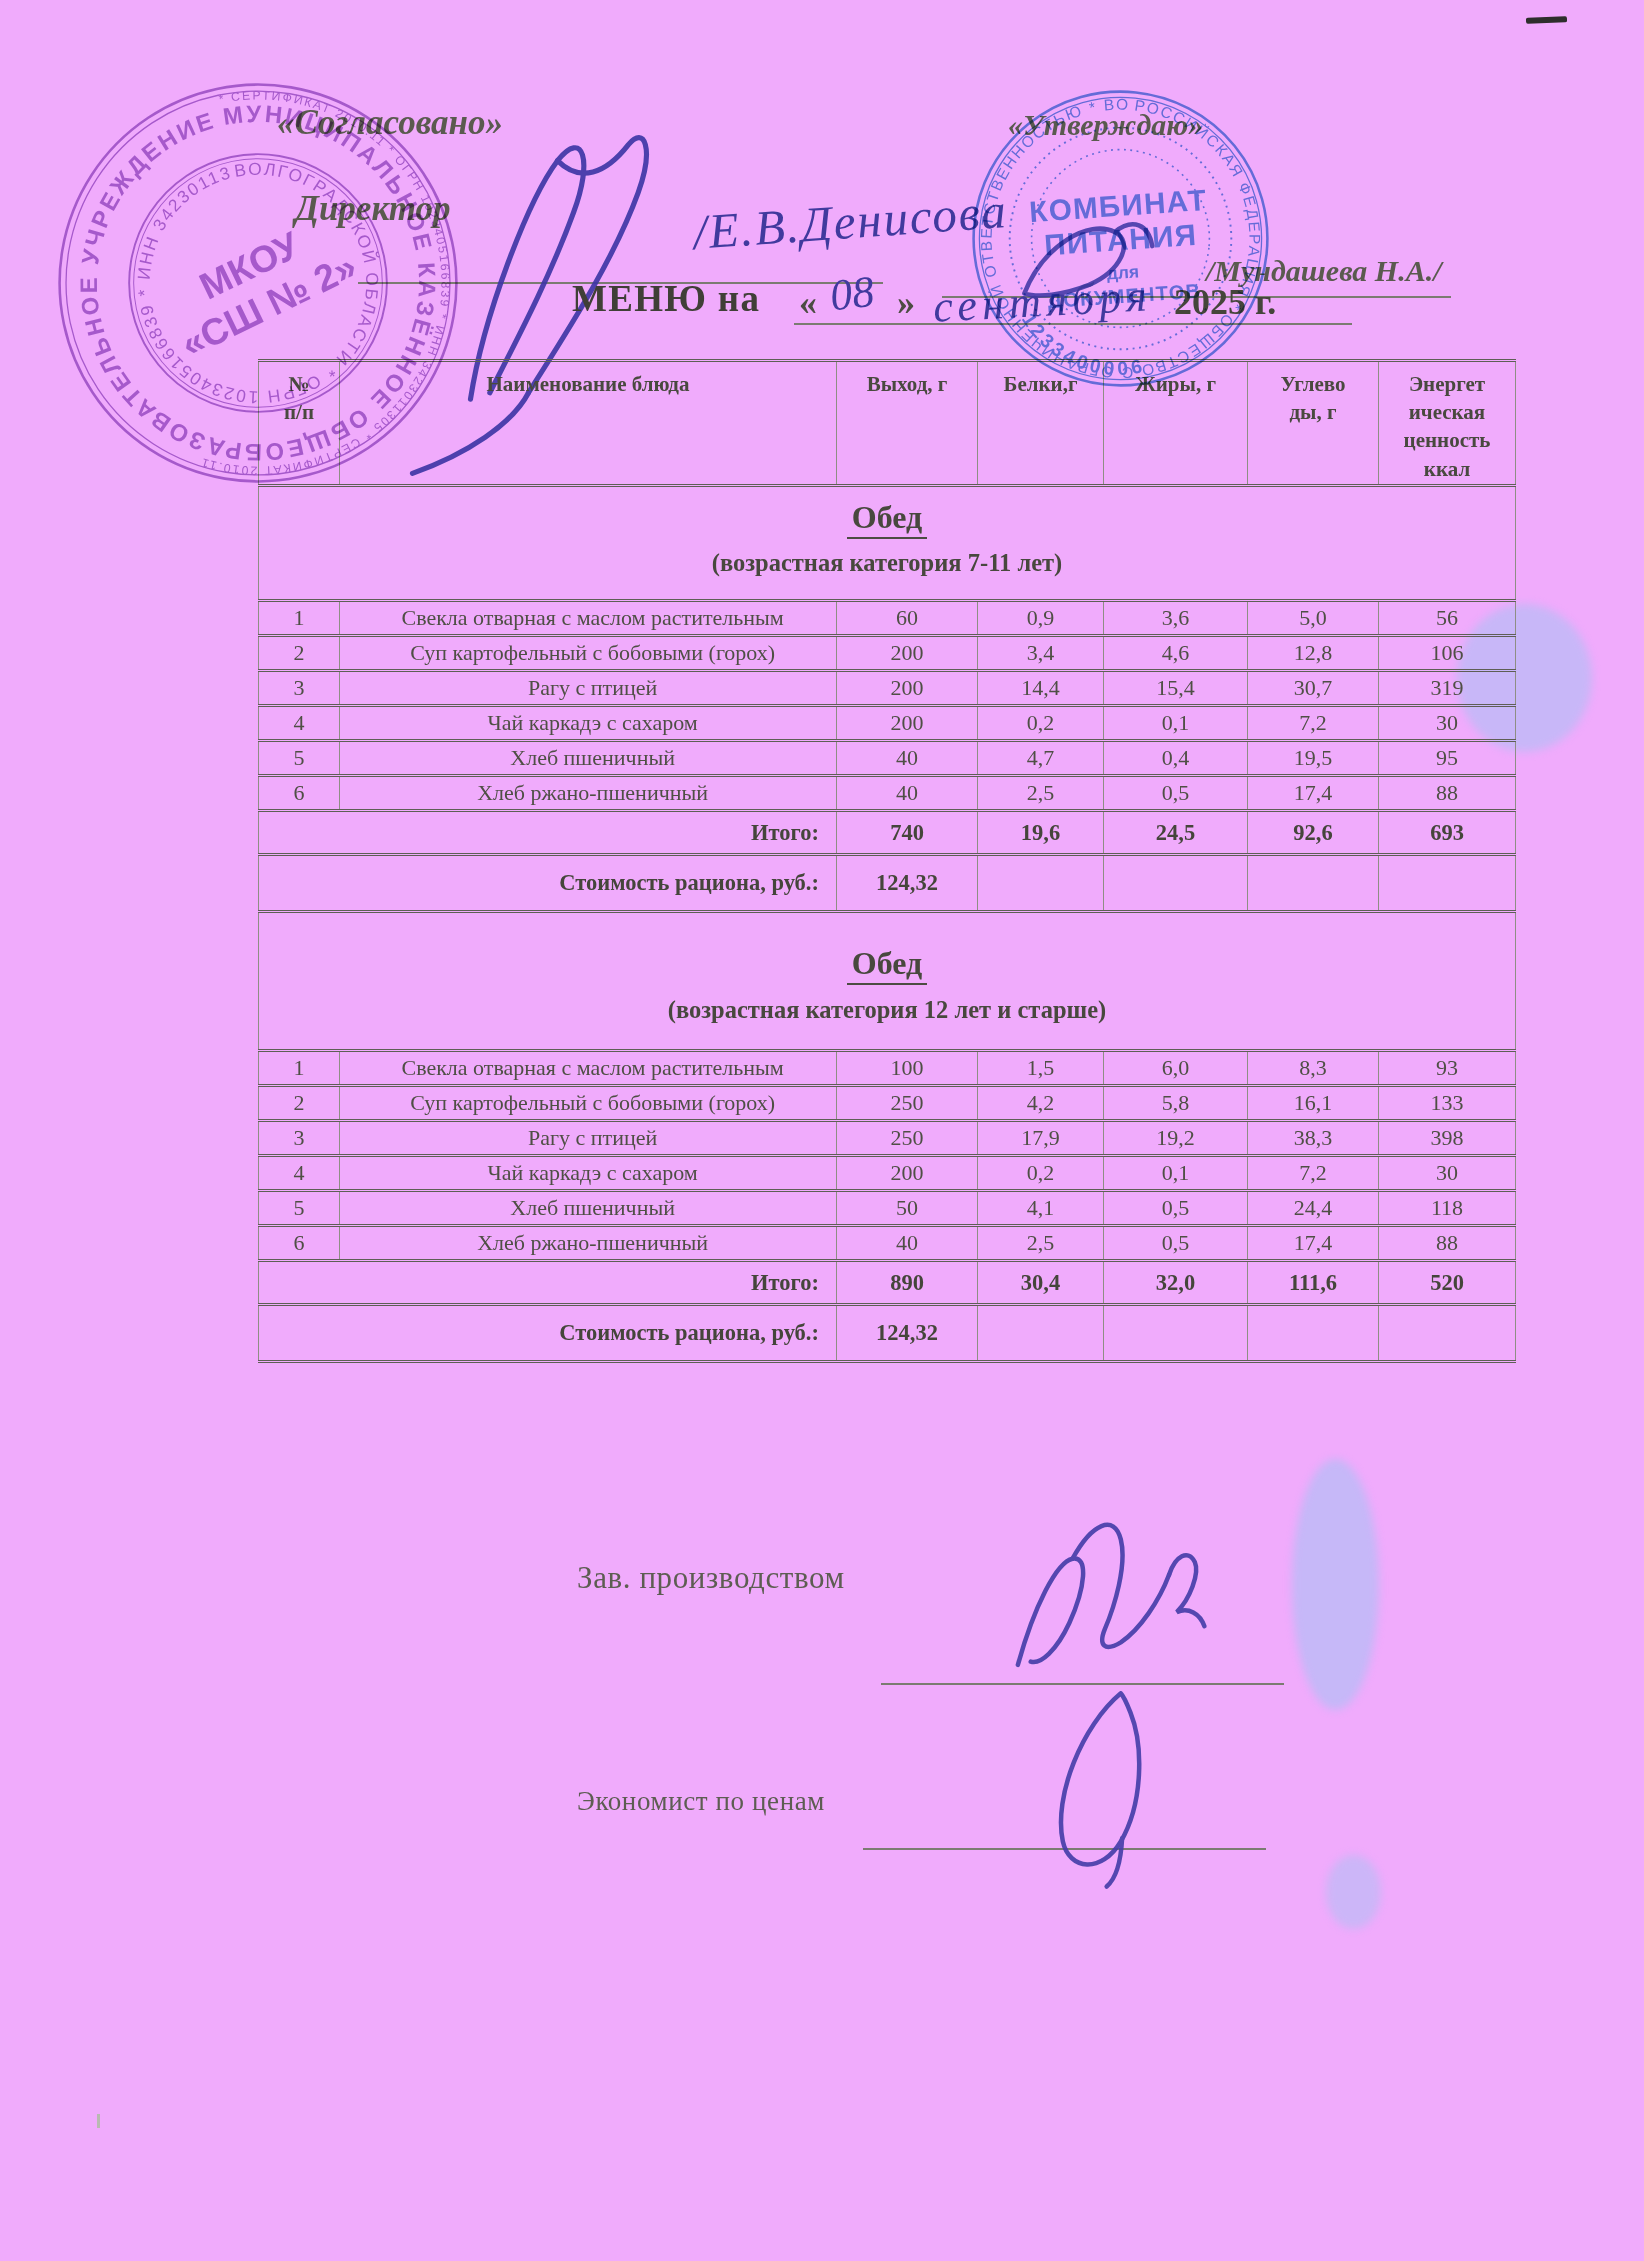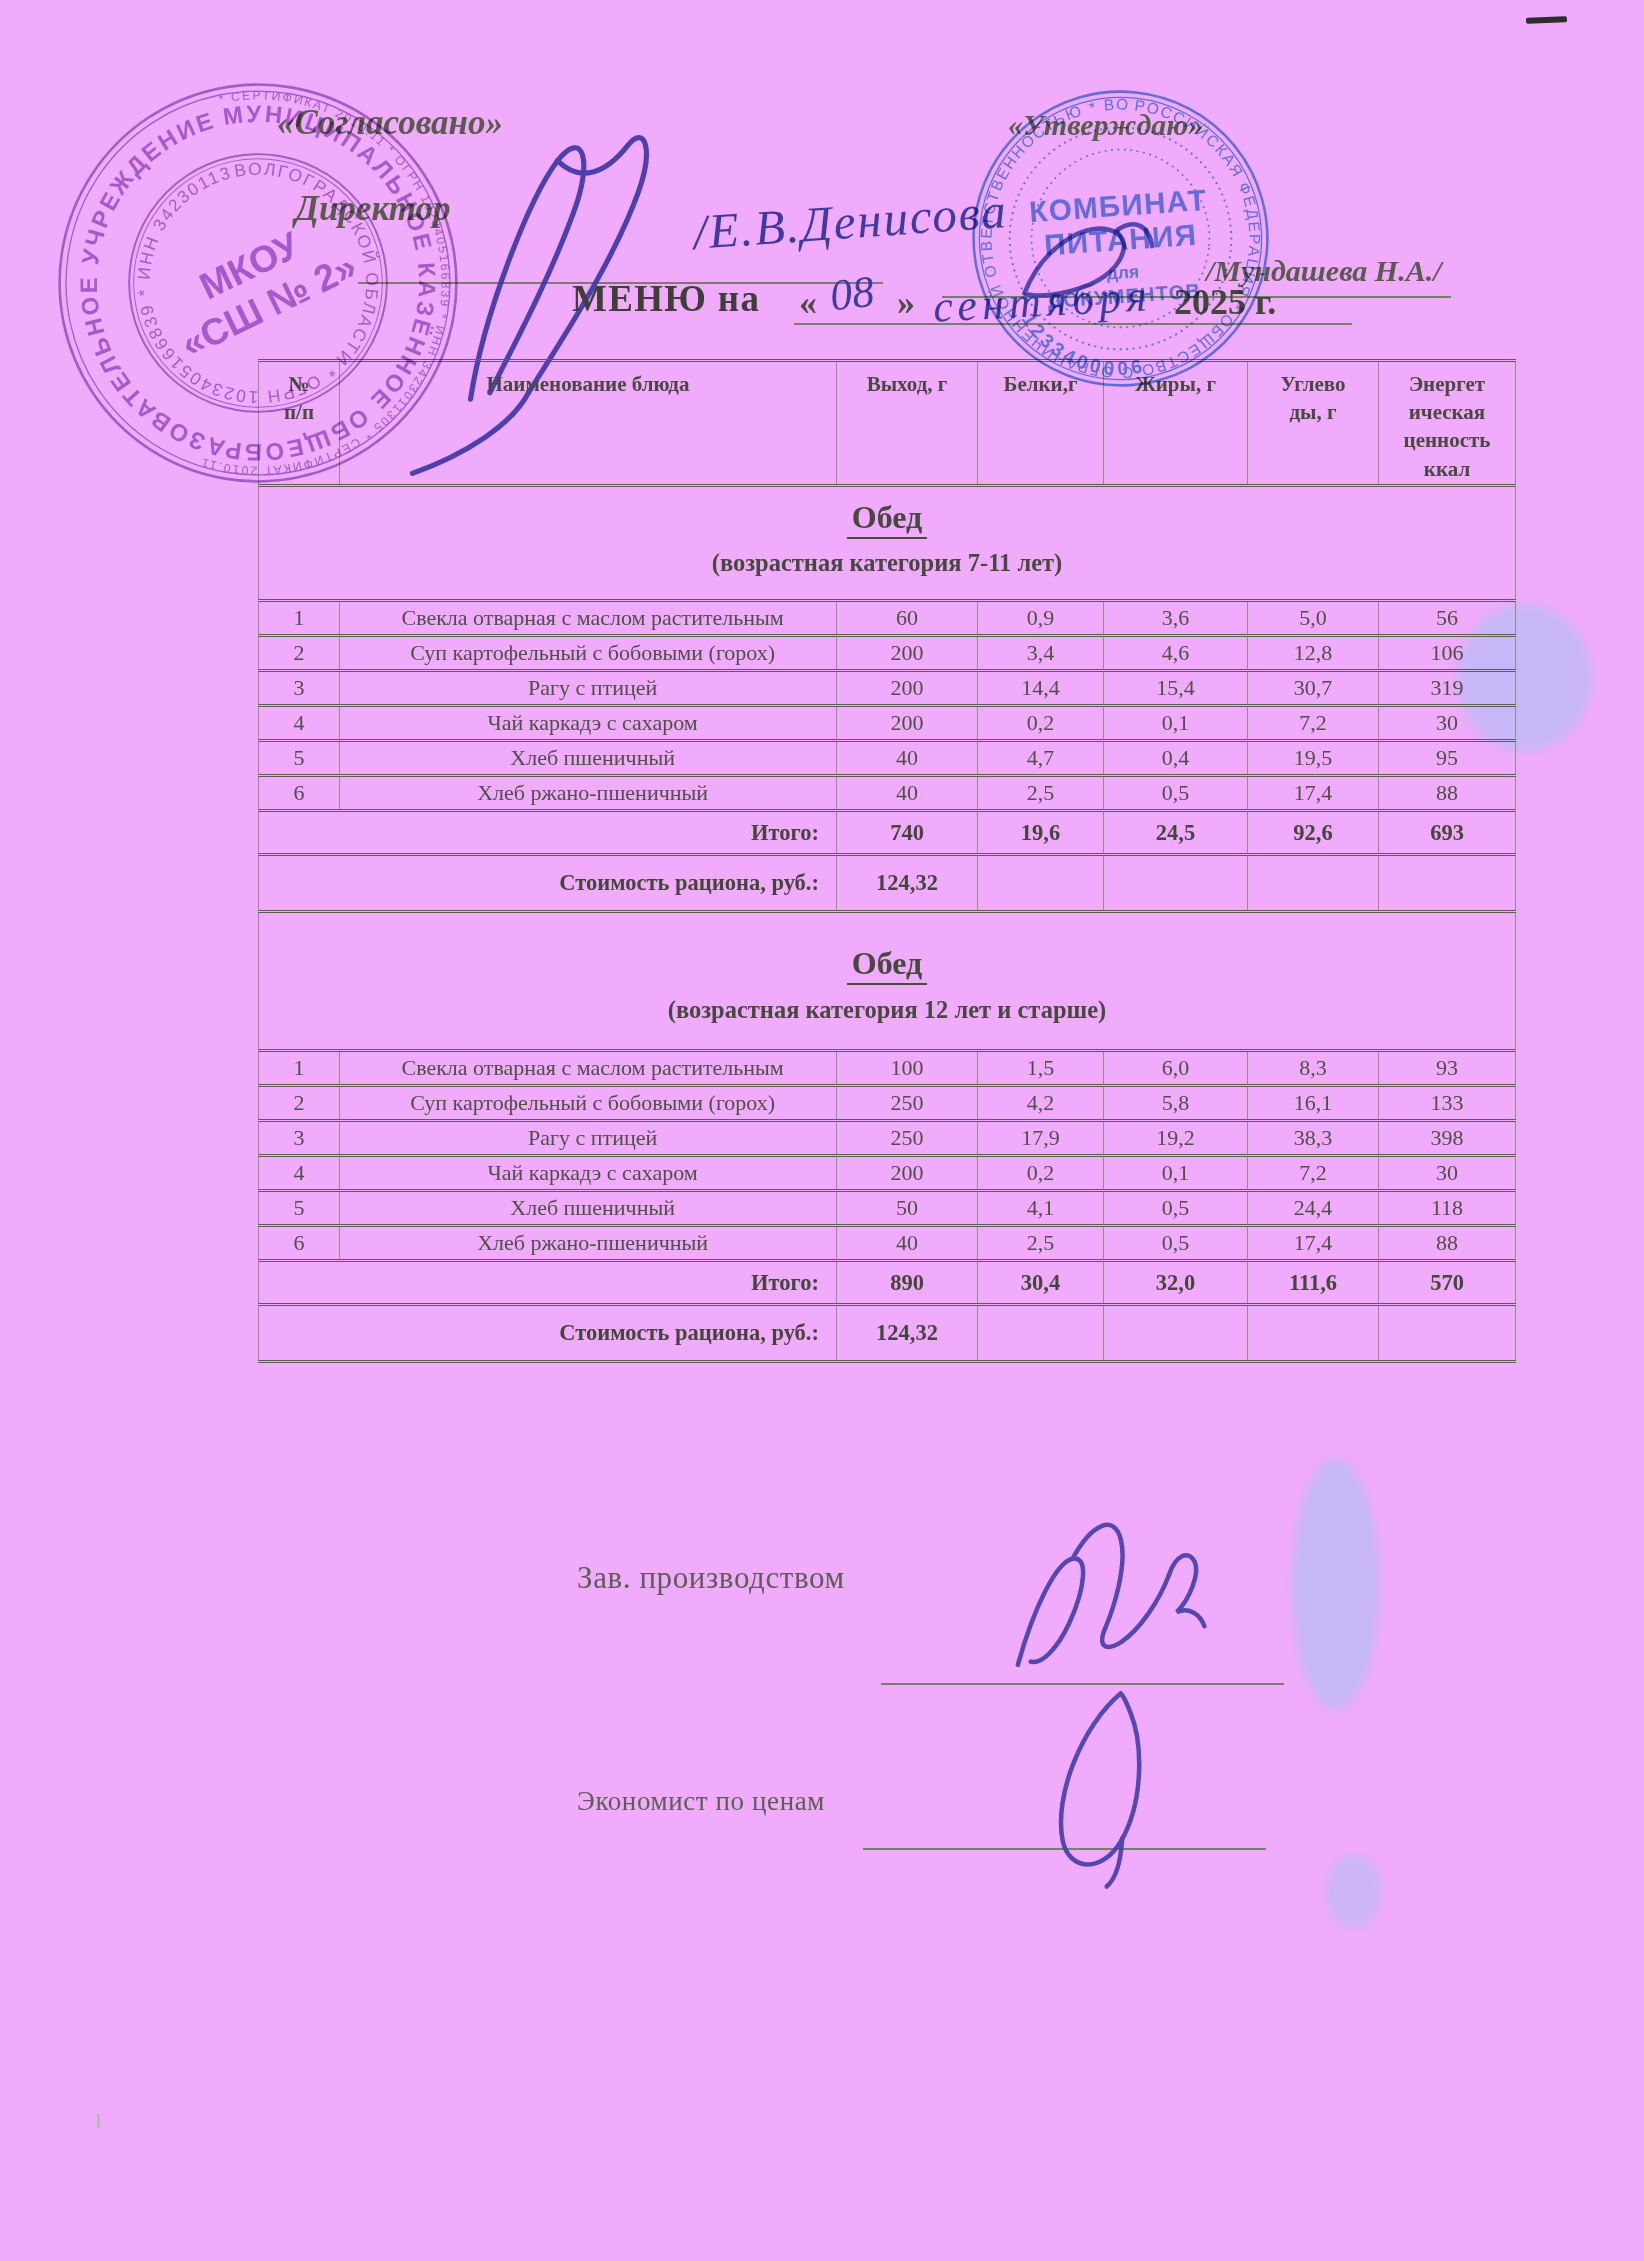--- a/index.html
+++ b/index.html
@@ -240,21 +240,21 @@
             <td class="val">0,5</td>
             <td class="val">17,4</td>
             <td class="val">88</td>
           </tr>
           <tr class="total-row">
             <td class="label" colspan="2">Итого:</td>
             <td class="val">890</td>
             <td class="val">30,4</td>
             <td class="val">32,0</td>
             <td class="val">111,6</td>
-            <td class="val">570</td>
+            <td class="val">520</td>
           </tr>
           <tr class="cost-row">
             <td class="label" colspan="2">Стоимость рациона, руб.:</td>
             <td class="val">124,32</td>
             <td class="val"></td>
             <td class="val"></td>
             <td class="val"></td>
             <td class="val"></td>
           </tr>
         </tbody>

